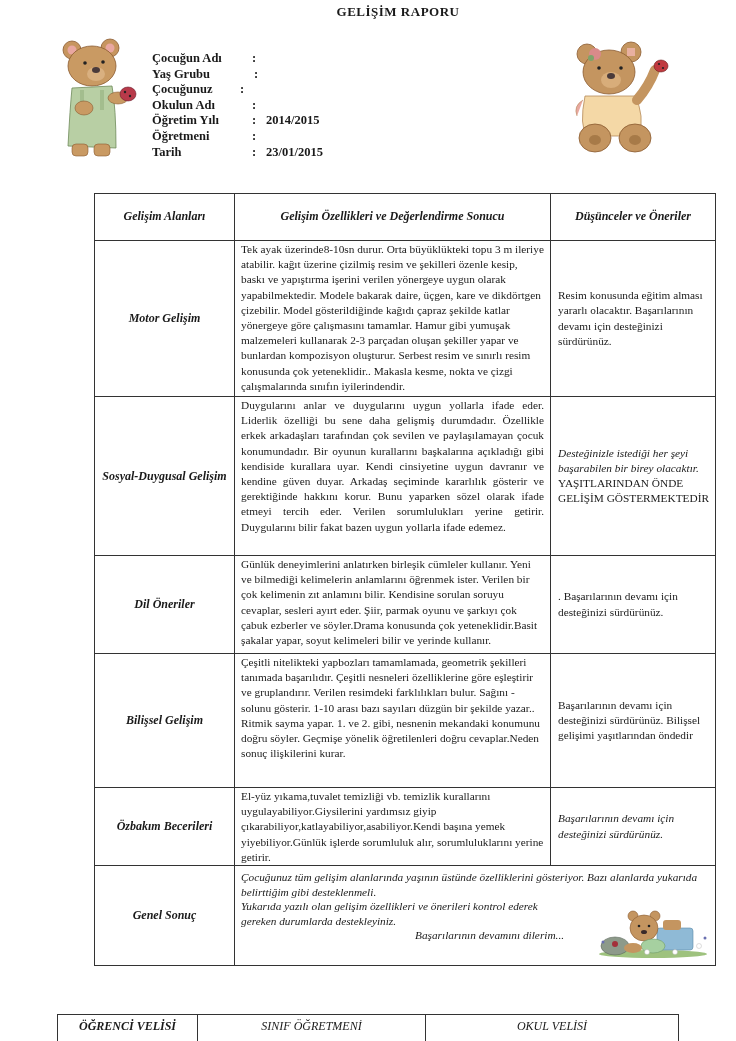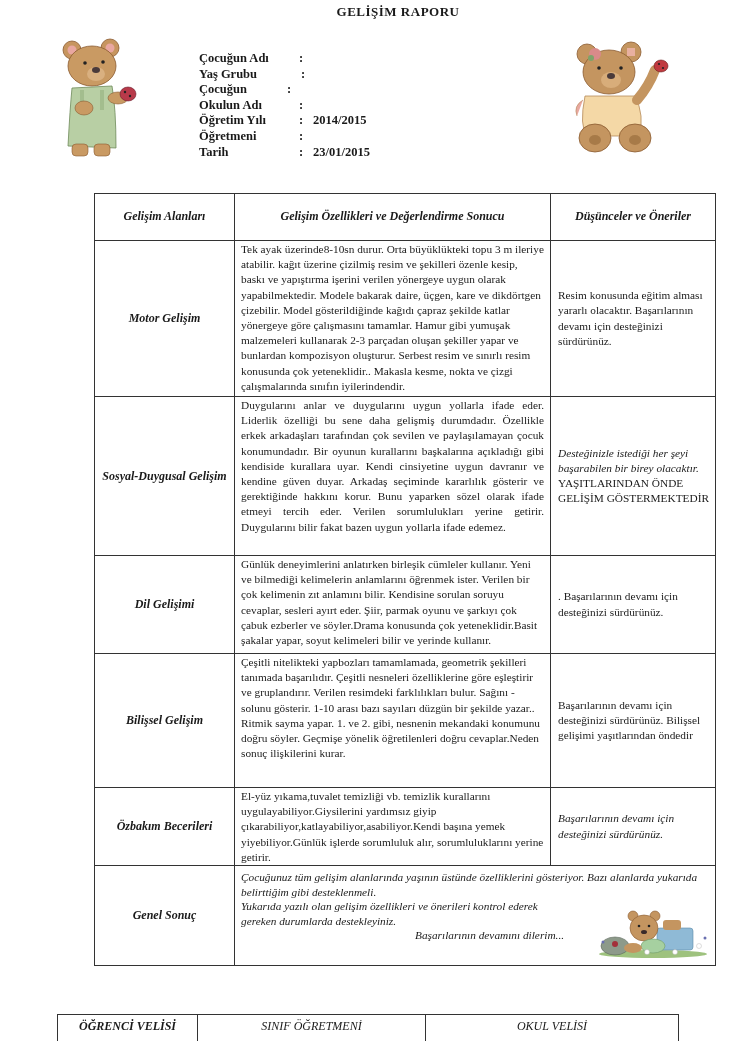--- a/index.html
+++ b/index.html
@@ -1,21 +1,21 @@
 <!DOCTYPE html>
 <html><head>
 <meta charset="utf-8">
 <style>
   html, body { margin:0; padding:0; background:#ffffff; }
   body { width:736px; height:1041px; position:relative; overflow:hidden;
          font-family:"Liberation Serif", "DejaVu Serif", serif; color:#1a1a1a; }
   .abs { position:absolute; }
   .title { left:0; width:736px; top:4px; text-align:center; font-weight:bold; font-size:13px; letter-spacing:0.5px; padding-left:60px; box-sizing:border-box; }
   .info { left:152px; top:51px; font-size:12.5px; font-weight:bold; line-height:15.6px; }
-  .info .row { display:flex; white-space:nowrap;margin-left:47px; }
+  .info .row { display:flex; white-space:nowrap; }
   .info .lbl { width:100px; display:inline-block; }
   .info .colon { display:inline-block; width:14px; }
   .info .val { display:inline-block; }
   .info .row.italic { }
   .bear { position:absolute; }
   table.rep { position:absolute; left:57px; top:193px; width:621px; border-collapse:collapse; table-layout:fixed;margin-left:37px; }
   table.rep td { border:1.3px solid #333; vertical-align:middle; padding:0 6px; font-size:11.3px; line-height:15.2px; }
   table.rep td.area { text-align:center; font-weight:bold; font-style:italic; font-size:12px; line-height:15px; }
   table.rep td.head { text-align:center; font-weight:bold; font-style:italic; font-size:12px; }
   td.desc { vertical-align:top !important; padding-top:1px !important; }
@@ -38,21 +38,21 @@
     <span class="lbl">Çocuğun Adı</span>
     <span class="colon">:</span>
     <span class="val"></span>
   </div>
   <div class="row">
     <span class="lbl">Yaş Grubu</span>
     <span class="colon" style="margin-left:2px">:</span>
     <span class="val"></span>
   </div>
   <div class="row">
-    <span class="lbl" style="width:88px">Çocuğun</span>
+    <span class="lbl" style="width:88px">Çocuğunuz</span>
     <span class="colon">:</span>
     <span class="val"></span>
   </div>
   <div class="row">
     <span class="lbl">Okulun Adı</span>
     <span class="colon">:</span>
     <span class="val"></span>
   </div>
   <div class="row">
     <span class="lbl">Öğretim Yılı</span>
@@ -135,21 +135,21 @@
   </tr>
   <tr style="height:159px">
     <td class="area">Sosyal-Duygusal Gelişim</td>
     <td class="desc just">Duygularını anlar ve duygularını uygun yollarla ifade eder. Liderlik özelliği bu sene daha gelişmiş durumdadır. Özellikle erkek arkadaşları tarafından çok sevilen ve paylaşılamayan çocuk konumundadır. Bir oyunun kurallarını başkalarına açıkladığı gibi kendiside kurallara uyar. Kendi cinsiyetine uygun davranır ve kendine güven duyar. Arkadaş seçiminde kararlılık gösterir ve gerektiğinde hakkını korur. Bunu yaparken sözel olarak ifade etmeyi tercih eder. Verilen sorumlulukları yerine getirir. Duygularını bilir fakat bazen uygun yollarla ifade edemez.</td>
     <td class="note">
       <div class="ital">Desteğinizle istediği her şeyi başarabilen bir birey olacaktır.</div>
       <div>YAŞITLARINDAN ÖNDE GELİŞİM GÖSTERMEKTEDİR</div>
     </td>
   </tr>
   <tr style="height:98px">
-    <td class="area">Dil Gelişimi</td>
+    <td class="area">Dil Öneriler</td>
     <td class="desc">Günlük deneyimlerini anlatırken birleşik cümleler kullanır. Yeni ve bilmediği kelimelerin anlamlarını öğrenmek ister. Verilen bir çok kelimenin zıt anlamını bilir. Kendisine sorulan soruyu cevaplar, sesleri ayırt eder. Şiir, parmak oyunu ve şarkıyı çok çabuk ezberler ve söyler.Drama konusunda çok yeteneklidir.Basit şakalar yapar, soyut kelimeleri bilir ve yerinde kullanır.</td>
     <td class="note"><span>.  Başarılarının devamı için desteğinizi sürdürünüz.</span></td>
   </tr>
   <tr style="height:134px">
     <td class="area">Bilişsel Gelişim</td>
     <td class="desc">Çeşitli nitelikteki yapbozları tamamlamada, geometrik şekilleri tanımada başarılıdır. Çeşitli nesneleri özelliklerine göre eşleştirir ve gruplandırır. Verilen resimdeki farklılıkları bulur. Sağını -solunu gösterir. 1-10 arası bazı sayıları düzgün bir şekilde yazar.. Ritmik sayma yapar. 1. ve 2. gibi, nesnenin mekandaki konumunu doğru söyler. Geçmişe yönelik öğretilenleri doğru cevaplar.Neden sonuç ilişkilerini kurar.</td>
     <td class="note"><span>Başarılarının devamı için desteğinizi sürdürünüz. Bilişsel gelişimi yaşıtlarından öndedir</span></td>
   </tr>
   <tr style="height:78px">
     <td class="area">Özbakım Becerileri</td>

